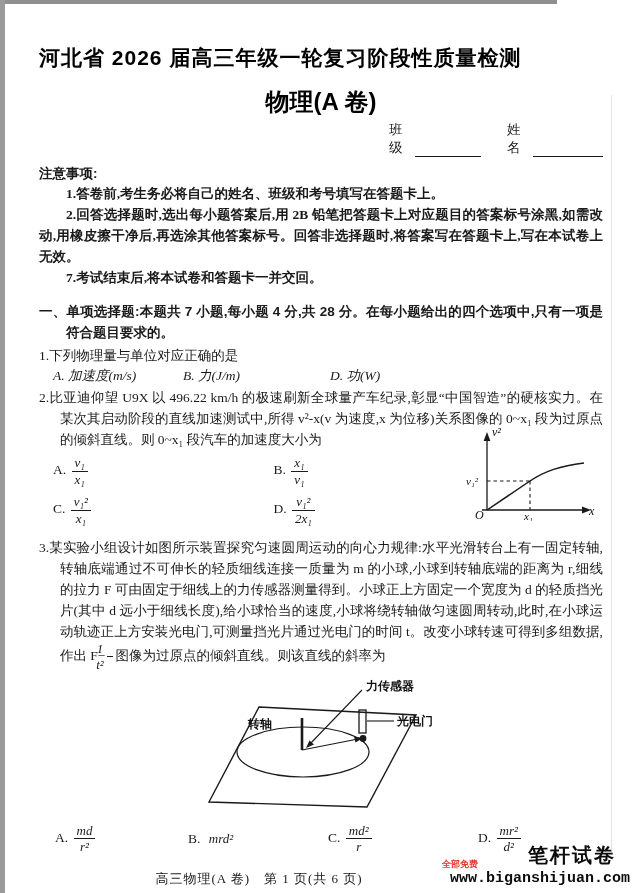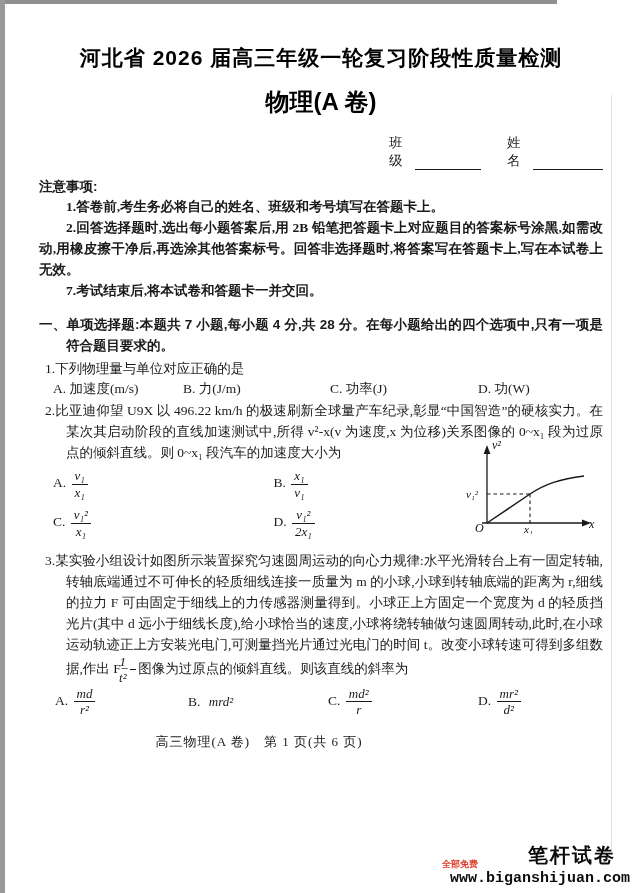--- a/index.html
+++ b/index.html
@@ -12,47 +12,47 @@
     font-family:"Liberation Serif","DejaVu Serif",serif;
     color:#1a1a1a;
   }
   .edge-left { position:absolute; left:0; top:0; width:5px; height:893px; background:#9a9a9a; }
   .edge-top { position:absolute; left:5px; top:0; width:552px; height:4px; background:#8f8f8f; }
   .edge-right { position:absolute; left:611px; top:95px; width:1px; height:760px; background:#e2e2e2; }
 
   .page { position:absolute; left:5px; top:4px; width:620px; padding:40px 22px 0 34px; }
 
   .title {
-    text-align:center; font-family:"Liberation Sans","DejaVu Sans",sans-serif;
+    font-family:"Liberation Sans","DejaVu Sans",sans-serif;
     font-weight:700; font-size:21px; letter-spacing:1px; color:#000;
   }
   .subtitle {
     text-align:center; font-family:"Liberation Sans","DejaVu Sans",sans-serif;
     font-weight:700; font-size:24px; margin-top:14px; color:#000;
   }
-  .id-row { margin-top:16px; padding-left:350px; font-size:13.5px; display:flex; align-items:flex-end; }
+  .id-row { margin-top:3px; padding-left:350px; font-size:13.5px; display:flex; align-items:flex-end; }
   .blank { display:inline-block; border-bottom:1px solid #1a1a1a; height:14px; }
   .blank.class { width:68px; margin-right:26px; }
   .blank.name { width:72px; }
 
   .notice-head {
     font-family:"Liberation Sans","DejaVu Sans",sans-serif;
     font-weight:700; font-size:13.5px; margin-top:8px;
   }
   p.body-line { font-size:13.5px; line-height:21px; text-align:justify; }
   .indent2 { text-indent:2em;font-weight:bold; }
 
   .section-head {
     font-family:"Liberation Sans","DejaVu Sans",sans-serif;
     font-weight:700; font-size:13.5px; line-height:21px;
     margin-top:13px; padding-left:2em; text-indent:-2em; text-align:justify;
   }
-  .question { font-size:13.5px; line-height:21px; padding-left:1.55em; text-indent:-1.55em; text-align:justify; margin-top:2px;margin-left:6px; }
-
-  .q1-options { display:flex; font-size:13.5px; margin-top:1px; padding-left:14px; }
+  .question { font-size:13.5px; line-height:21px; padding-left:1.55em; text-indent:-1.55em; text-align:justify; margin-top:2px; }
+
+  .q1-options { display:flex; font-size:13.5px; margin-top:1px; padding-left:14px;font-style:italic; }
   .q1-options .opt:nth-child(1){ width:130px; }
   .q1-options .opt:nth-child(2){ width:147px; }
   .q1-options .opt:nth-child(3){ width:148px; }
 
   .q2-block { position:relative; margin-top:2px; }
   .q2-options { width:455px; padding-left:14px; display:flex; flex-wrap:wrap; margin-top:6px; }
   .q2-options .opt { width:50%; margin-bottom:9px; font-size:13.5px; }
 
   .opt .opt-label { font-size:13.5px; }
   .var { font-style:italic; }
@@ -112,21 +112,20 @@
   <p class="body-line indent2">1.答卷前,考生务必将自己的姓名、班级和考号填写在答题卡上。</p>
   <p class="body-line indent2">2.回答选择题时,选出每小题答案后,用 2B 铅笔把答题卡上对应题目的答案标号涂黑,如需改动,用橡皮擦干净后,再选涂其他答案标号。回答非选择题时,将答案写在答题卡上,写在本试卷上无效。</p>
   <p class="body-line indent2">7.考试结束后,将本试卷和答题卡一并交回。</p>
 
   <div class="section-head">一、单项选择题:本题共 7 小题,每小题 4 分,共 28 分。在每小题给出的四个选项中,只有一项是符合题目要求的。</div>
 
   <p class="question">1.下列物理量与单位对应正确的是</p>
   <div class="q1-options">
     <span class="opt"><span class="opt-label">A.</span> <span>加速度(m/s)</span></span>
     <span class="opt"><span class="opt-label">B.</span> <span>力(J/m)</span></span>
-    <span class="opt"><span class="opt-label">C.</span> <span>功率(J)</span></span>
     <span class="opt"><span class="opt-label">D.</span> <span>功(W)</span></span>
   </div>
 
   <div class="q2-block">
     <p class="question">2.比亚迪仰望 U9X 以 496.22 km/h 的极速刷新全球量产车纪录,彰显“中国智造”的硬核实力。在某次其启动阶段的直线加速测试中,所得 v²-x(v 为速度,x 为位移)关系图像的 0~x₁ 段为过原点的倾斜直线。则 0~x₁ 段汽车的加速度大小为</p>
 
     <div class="q2-options">
       <span class="opt">
         <span class="opt-label">A.</span>
         <span class="frac var"><span class="num">v₁</span><span class="den">x₁</span></span>
@@ -160,20 +159,45 @@
       <text x="27" y="13" font-size="12" font-style="italic">v²</text>
       <text x="124" y="92" font-size="12" font-style="italic">x</text>
       <text x="10" y="96" font-size="12" font-style="italic">O</text>
       <text x="1" y="62" font-size="11" font-style="italic">v₁²</text>
       <text x="59" y="97" font-size="11" font-style="italic">x₁</text>
     </svg>
   </div>
 
   <p class="question"><span>3.某实验小组设计如图所示装置探究匀速圆周运动的向心力规律:水平光滑转台上有一固定转轴,转轴底端通过不可伸长的轻质细线连接一质量为 m 的小球,小球到转轴底端的距离为 r,细线的拉力 F 可由固定于细线上的力传感器测量得到。小球正上方固定一个宽度为 d 的轻质挡光片(其中 d 远小于细线长度),给小球恰当的速度,小球将绕转轴做匀速圆周转动,此时,在小球运动轨迹正上方安装光电门,可测量挡光片通过光电门的时间 t。改变小球转速可得到多组数据,作出 F−</span><span class="frac var"><span class="num">1</span><span class="den">t²</span></span><span>图像为过原点的倾斜直线。则该直线的斜率为</span></p>
 
+  <div class="diagram-wrap">
+    <svg width="310" height="142" viewBox="0 0 310 142">
+
+      <polygon points="93,31 250,39 201,131 43,126" fill="none" stroke="#1a1a1a" stroke-width="1.4"></polygon>
+
+      <ellipse cx="137" cy="76" rx="66" ry="25" fill="none" stroke="#1a1a1a" stroke-width="1.2"></ellipse>
+
+      <line x1="136" y1="42" x2="136" y2="74" stroke="#1a1a1a" stroke-width="2.6"></line>
+
+      <line x1="136" y1="74" x2="192" y2="63" stroke="#1a1a1a" stroke-width="1.2"></line>
+      <polygon points="197,62 188,60.5 189.5,66.5" fill="#1a1a1a"></polygon>
+      <circle cx="197" cy="62.5" r="3.4" fill="#1a1a1a"></circle>
+
+      <rect x="193" y="34" width="7" height="23" fill="none" stroke="#1a1a1a" stroke-width="1.3"></rect>
+
+      <line x1="196" y1="14" x2="143" y2="69" stroke="#1a1a1a" stroke-width="1.1"></line>
+      <polygon points="140,72 148,68.5 143.5,64.5" fill="#1a1a1a"></polygon>
+
+      <line x1="228" y1="45" x2="201" y2="45" stroke="#1a1a1a" stroke-width="1.1"></line>
+
+      <text x="200" y="14" font-size="12" font-weight="bold">力传感器</text>
+      <text x="106" y="52" text-anchor="end" font-size="12" font-weight="bold">转轴</text>
+      <text x="231" y="49" font-size="12" font-weight="bold">光电门</text>
+    </svg>
+  </div>
 
   <div class="q3-options">
     <span class="opt">
       <span class="opt-label">A.</span>
       <span class="frac var"><span class="num">md</span><span class="den">r²</span></span>
     </span>
     <span class="opt">
       <span class="opt-label">B.</span>
       <span class="frac var"><span class="num">mrd²</span></span>
     </span>

